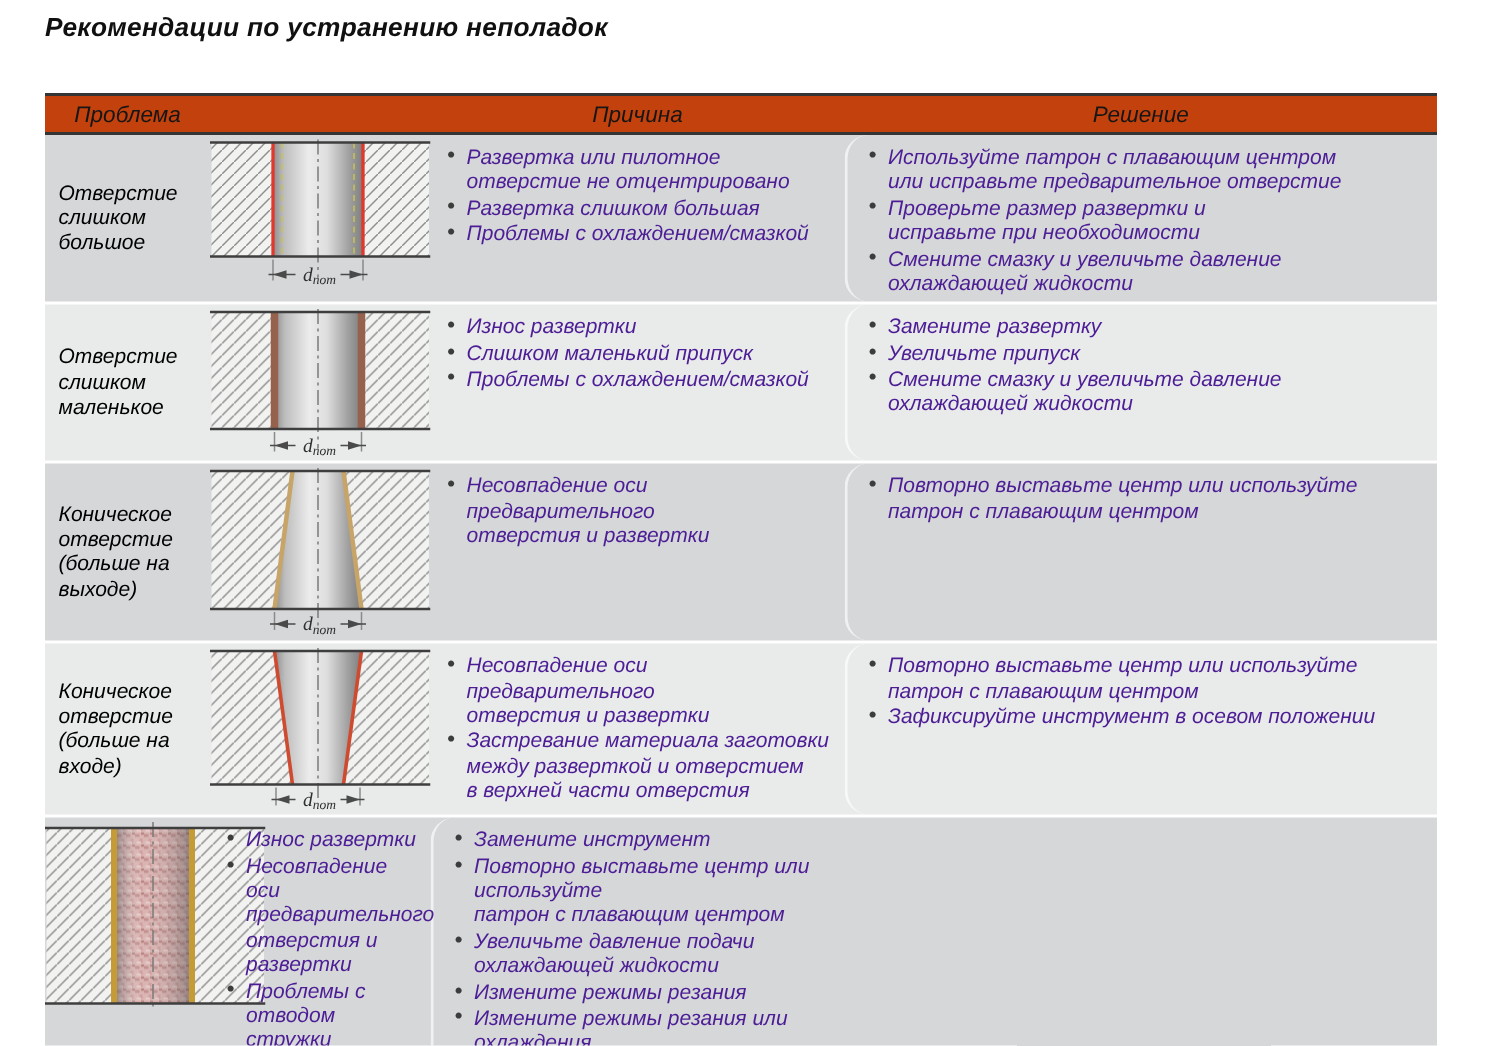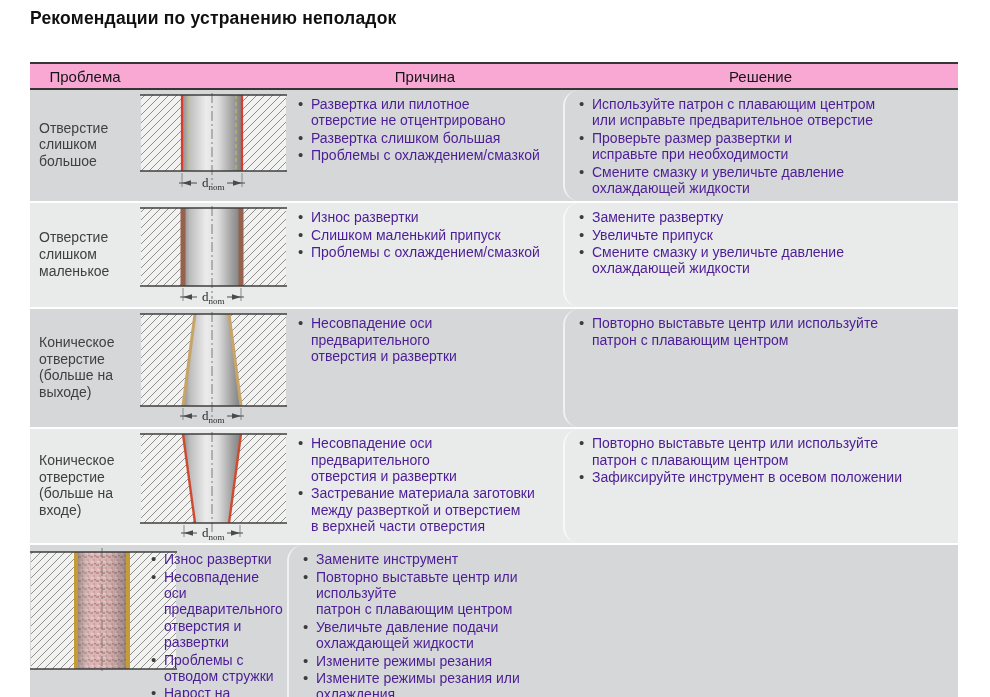--- a/index.html
+++ b/index.html
@@ -1,42 +1,42 @@
 <!DOCTYPE html>
 <html><head>
 <meta charset="utf-8">
 <style>
   html,body{margin:0;padding:0;background:#ffffff;}
   body{width:990px;height:697px;overflow:hidden;font-family:"Liberation Sans",sans-serif;}
-  .page{position:relative;width:990px;height:519px;background:#fff;}
+  .page{position:relative;width:990px;height:519px;background:#fff;font-style:italic;}
   .title{position:absolute;left:30px;top:8px;font-size:17.5px;font-weight:bold;color:#101010;letter-spacing:.2px;}
   .table{position:absolute;left:30px;top:62px;width:928px;border-bottom:3px solid #353535;}
   .thead{display:grid;grid-template-columns:110px 147px 276px 395px;height:24px;align-items:center;
          border-top:2px solid #353535;border-bottom:2px solid #353535;background:#f6f1cf;}
   .th{text-align:center;font-size:15px;color:#161616;}
   .tbody .row{display:grid;grid-template-columns:110px 147px 276px 395px;}
   .row + .row{margin-top:2px;}
   .problem-cell{display:flex;align-items:center;padding:4px 2px 6px 9px;font-size:14px;line-height:1.18;
-                color:#404040;white-space:pre-line;}
+                color:#000000;white-space:pre-line;}
   .diagram-cell{padding-top:2px;line-height:0;}
   .list-cell{padding:6px 4px 4px 9px;}
   .sol-cell{border-left:2px solid rgba(255,255,255,.65);padding-left:12px;border-radius:16px;}
   ul.blist{margin:0;padding:0;list-style:none;}
   ul.blist li{position:relative;padding-left:15px;font-size:14px;line-height:1.17;color:#4c1d95;
               white-space:pre-line;margin-bottom:1px;}
   ul.blist li::before{content:"\2022";position:absolute;left:2px;top:-1px;font-size:15px;color:#3c3c3c;}
 </style>
 </head>
 <body>
 
 <div class="page">
   <div class="title">Рекомендации по устранению неполадок</div>
 
   <div class="table">
-    <div class="thead" style="background: #f9a8d4;">
+    <div class="thead" style="background: #c2410c;">
       <div class="th">Проблема</div>
       <div class="th"></div>
       <div class="th">Причина</div>
       <div class="th">Решение</div>
     </div>
     <div class="tbody">
   <div class="row" style="background: rgb(213, 215, 217); min-height: 104px;">
     <div class="problem-cell">Отверстие
 слишком
 большое</div>

